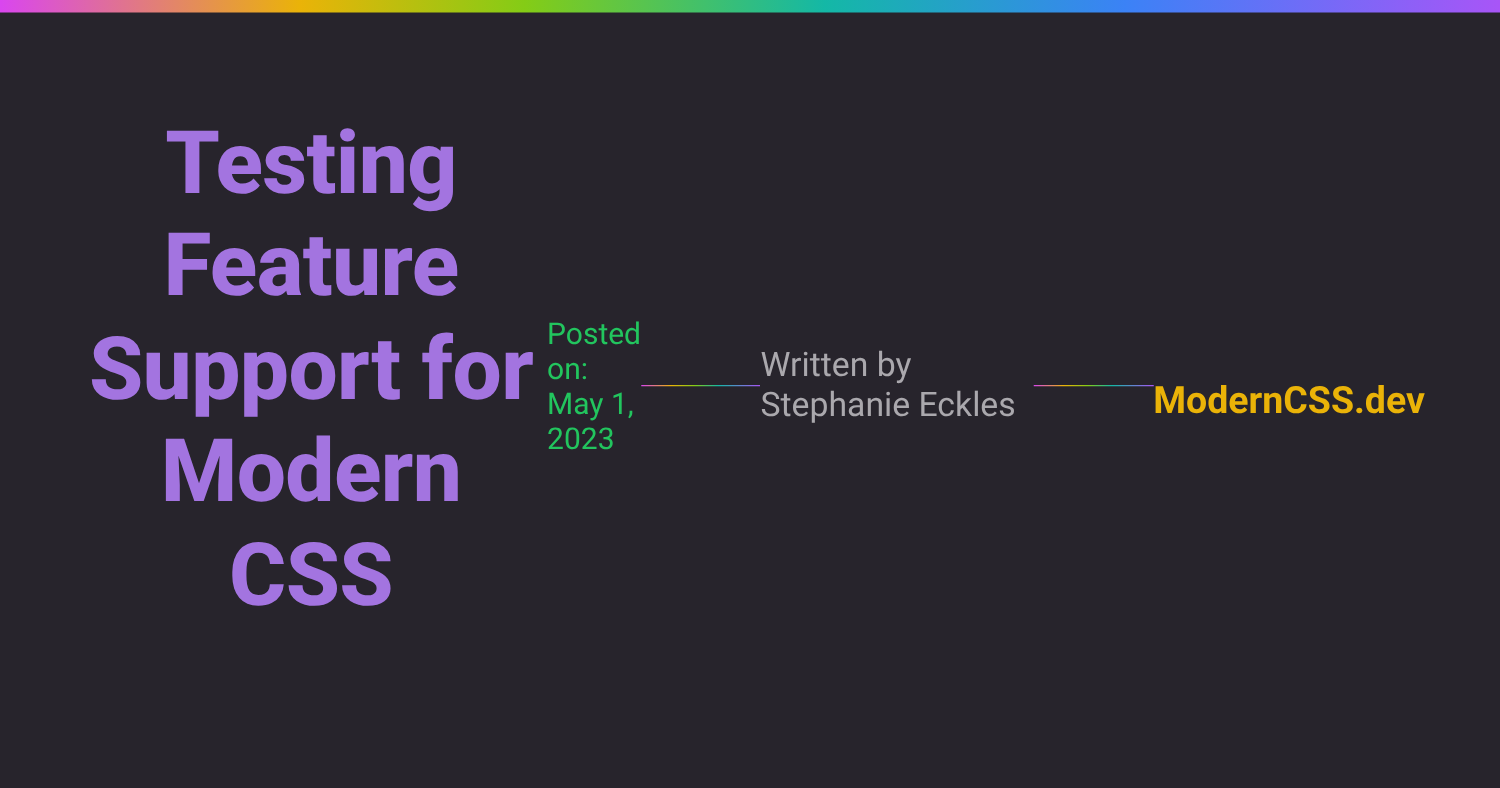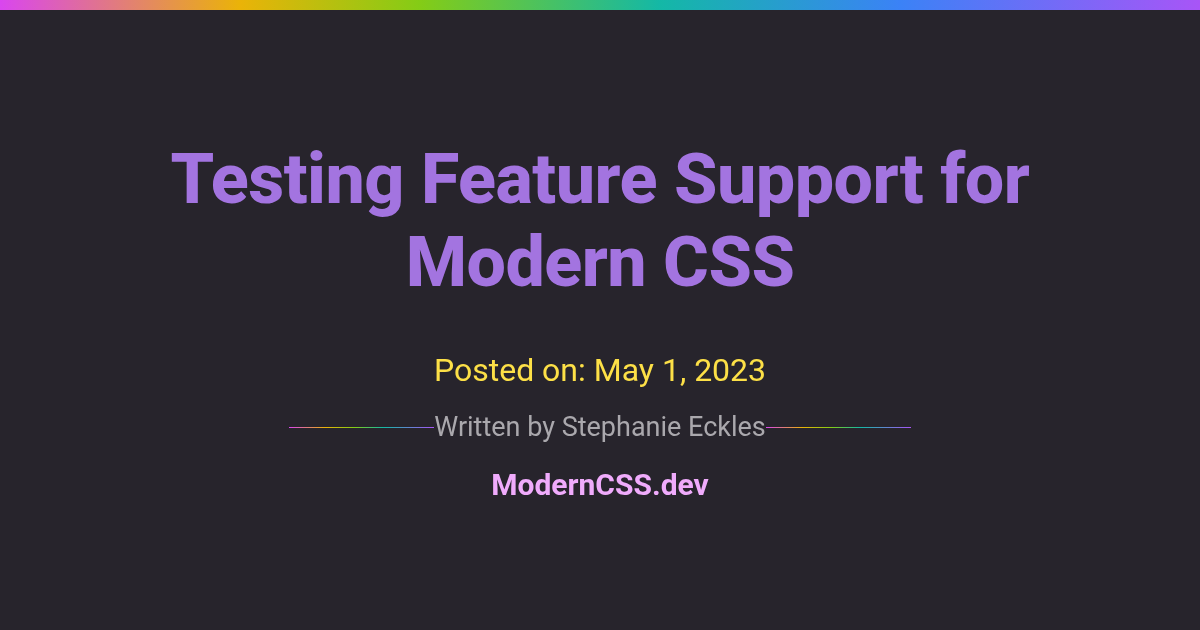--- a/index.html
+++ b/index.html
@@ -26,39 +26,39 @@
         #eab308 20%, 
         #84cc16 35%, 
         #14b8a6 55%, 
         #3b82f6 75%, 
         #a855f7 100%);
     }
     
     .content {
       flex: 1;
       display: flex;
-      flex-direction: column;
+      flex-direction: row;
       align-items: center;
       justify-content: center;
       padding: 0 60px;
     }
     
     .title {
       color: #a374e0;
       font-size: 70px;
       font-weight: 800;
       text-align: center;
       line-height: 1.18;
       margin-bottom: 48px;
       letter-spacing: -0.5px;
     }
     
     .posted-date {
-      color: #fde047;
-      font-size: 32px;
+      color: #22c55e;
+      font-size: 24px;
       font-weight: 400;
       margin-bottom: 22px;
     }
     
     .author-line {
       display: flex;
       align-items: center;
       margin-bottom: 24px;
     }
     
@@ -73,21 +73,21 @@
         #a855f7 100%);
     }
     
     .author-text {
       color: #aaa8ad;
       font-size: 27px;
       font-weight: 400;
     }
     
     .site-name {
-      color: #f0abfc;
+      color: #eab308;
       font-size: 30px;
       font-weight: 700;
     }
   </style>
 </head>
 <body>
 
 <div class="rainbow-bar"></div>
 
 <div class="content">

